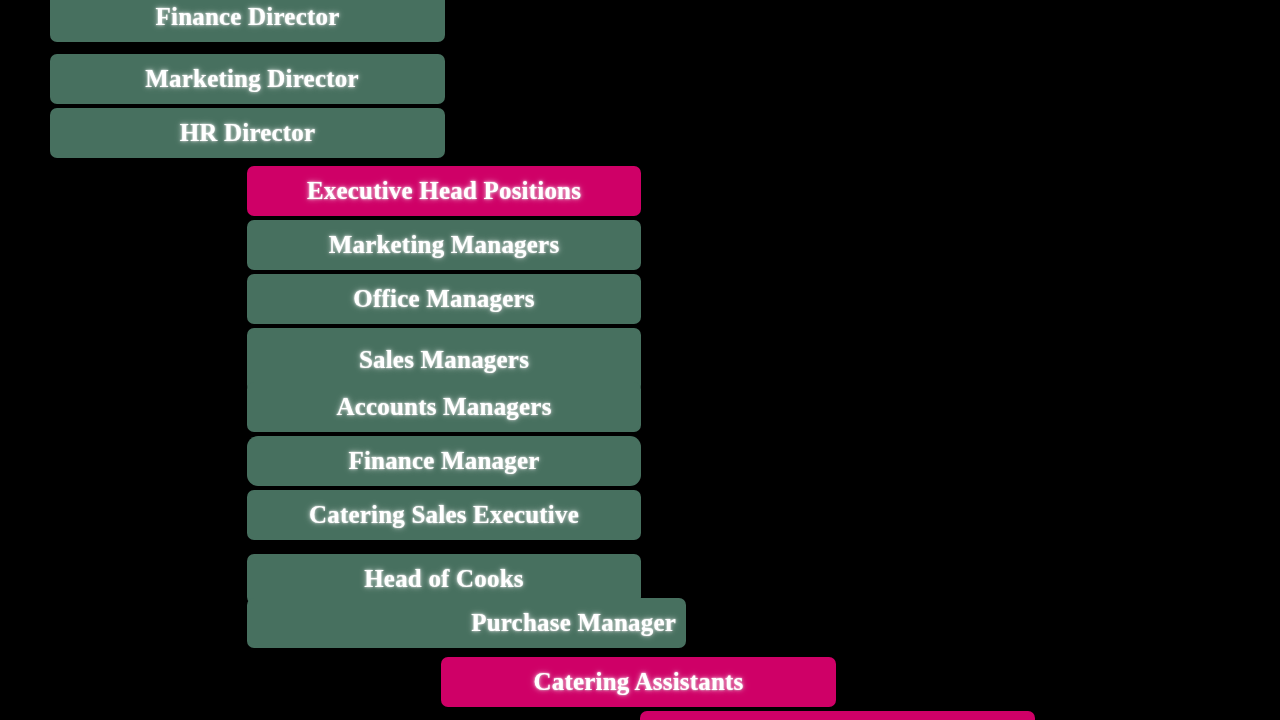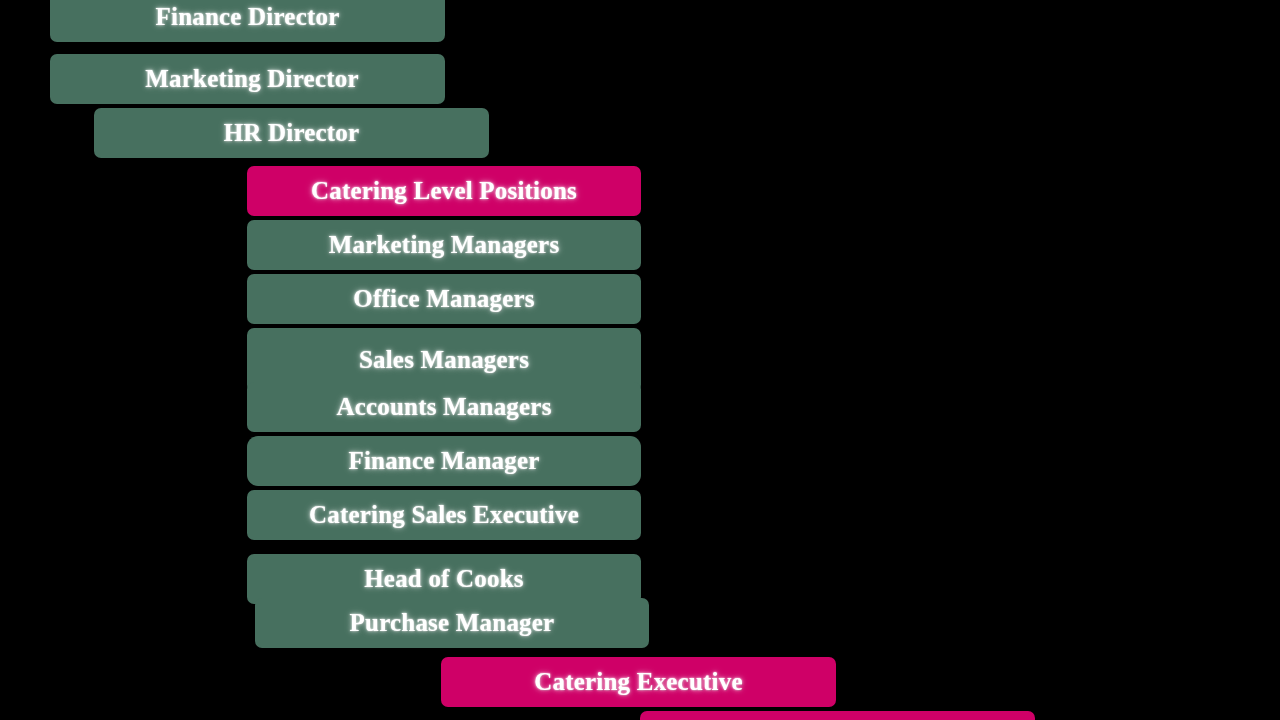--- a/index.html
+++ b/index.html
@@ -59,27 +59,27 @@
 <body>
 
 <div id="org-canvas">
     <div style="position: absolute; left: 0px; top: 0px; width: 0px; height: 0px;">
       <div class="node green" style="left: 50px; top: -8px; width: 395px; height: 50px;">
         <span class="label">Finance Director</span>
       </div>
       <div class="node green" style="left: 50px; top: 54px; width: 395px; height: 50px; padding-left: 9px;">
         <span class="label">Marketing Director</span>
       </div>
-      <div class="node green" style="left: 50px; top: 108px; width: 395px; height: 50px; margin-left: 44px;">
+      <div class="node green" style="left: 50px; top: 108px; width: 395px; height: 50px;">
         <span class="label">HR Director</span>
       </div>
     </div>
     <div style="position: absolute; left: 0px; top: 0px; width: 0px; height: 0px;">
       <div class="node pink" style="left: 247px; top: 166px; width: 394px; height: 50px;">
-        <span class="label">Catering Level Positions</span>
+        <span class="label">Executive Head Positions</span>
       </div>
       <div class="node green" style="left: 247px; top: 220px; width: 394px; height: 50px;">
         <span class="label">Marketing Managers</span>
       </div>
       <div class="node green" style="left: 247px; top: 274px; width: 394px; height: 50px; text-align: right;">
         <span class="label">Office Managers</span>
       </div>
       <div class="node green" style="left: 247px; top: 328px; width: 394px; height: 64px;">
         <span class="label">Sales Managers</span>
       </div>
@@ -88,25 +88,25 @@
       </div>
       <div class="node green" style="left: 247px; top: 436px; width: 394px; height: 50px; border-radius: 11px;">
         <span class="label">Finance Manager</span>
       </div>
       <div class="node green" style="left: 247px; top: 490px; width: 394px; height: 50px; align-items: center;">
         <span class="label">Catering Sales Executive</span>
       </div>
       <div class="node green" style="left: 247px; top: 544px; width: 394px; height: 50px; margin-top: 10px;">
         <span class="label">Head of Cooks</span>
       </div>
-      <div class="node green" style="left: 255px; top: 598px; width: 394px; height: 50px;">
+      <div class="node green" style="left: 247px; top: 598px; width: 439px; height: 50px; justify-content: flex-end;">
         <span class="label">Purchase Manager</span>
       </div>
     </div>
     <div style="position: absolute; left: 0px; top: 0px; width: 0px; height: 0px;">
       <div class="node pink" style="left: 441px; top: 657px; width: 395px; height: 50px;">
-        <span class="label">Catering Executive</span>
+        <span class="label">Catering Assistants</span>
       </div>
       <div class="node pink" style="left: 640px; top: 711px; width: 395px; height: 50px;">
         <span class="label"></span>
       </div>
     </div>
   </div>
 
 </body></html>

